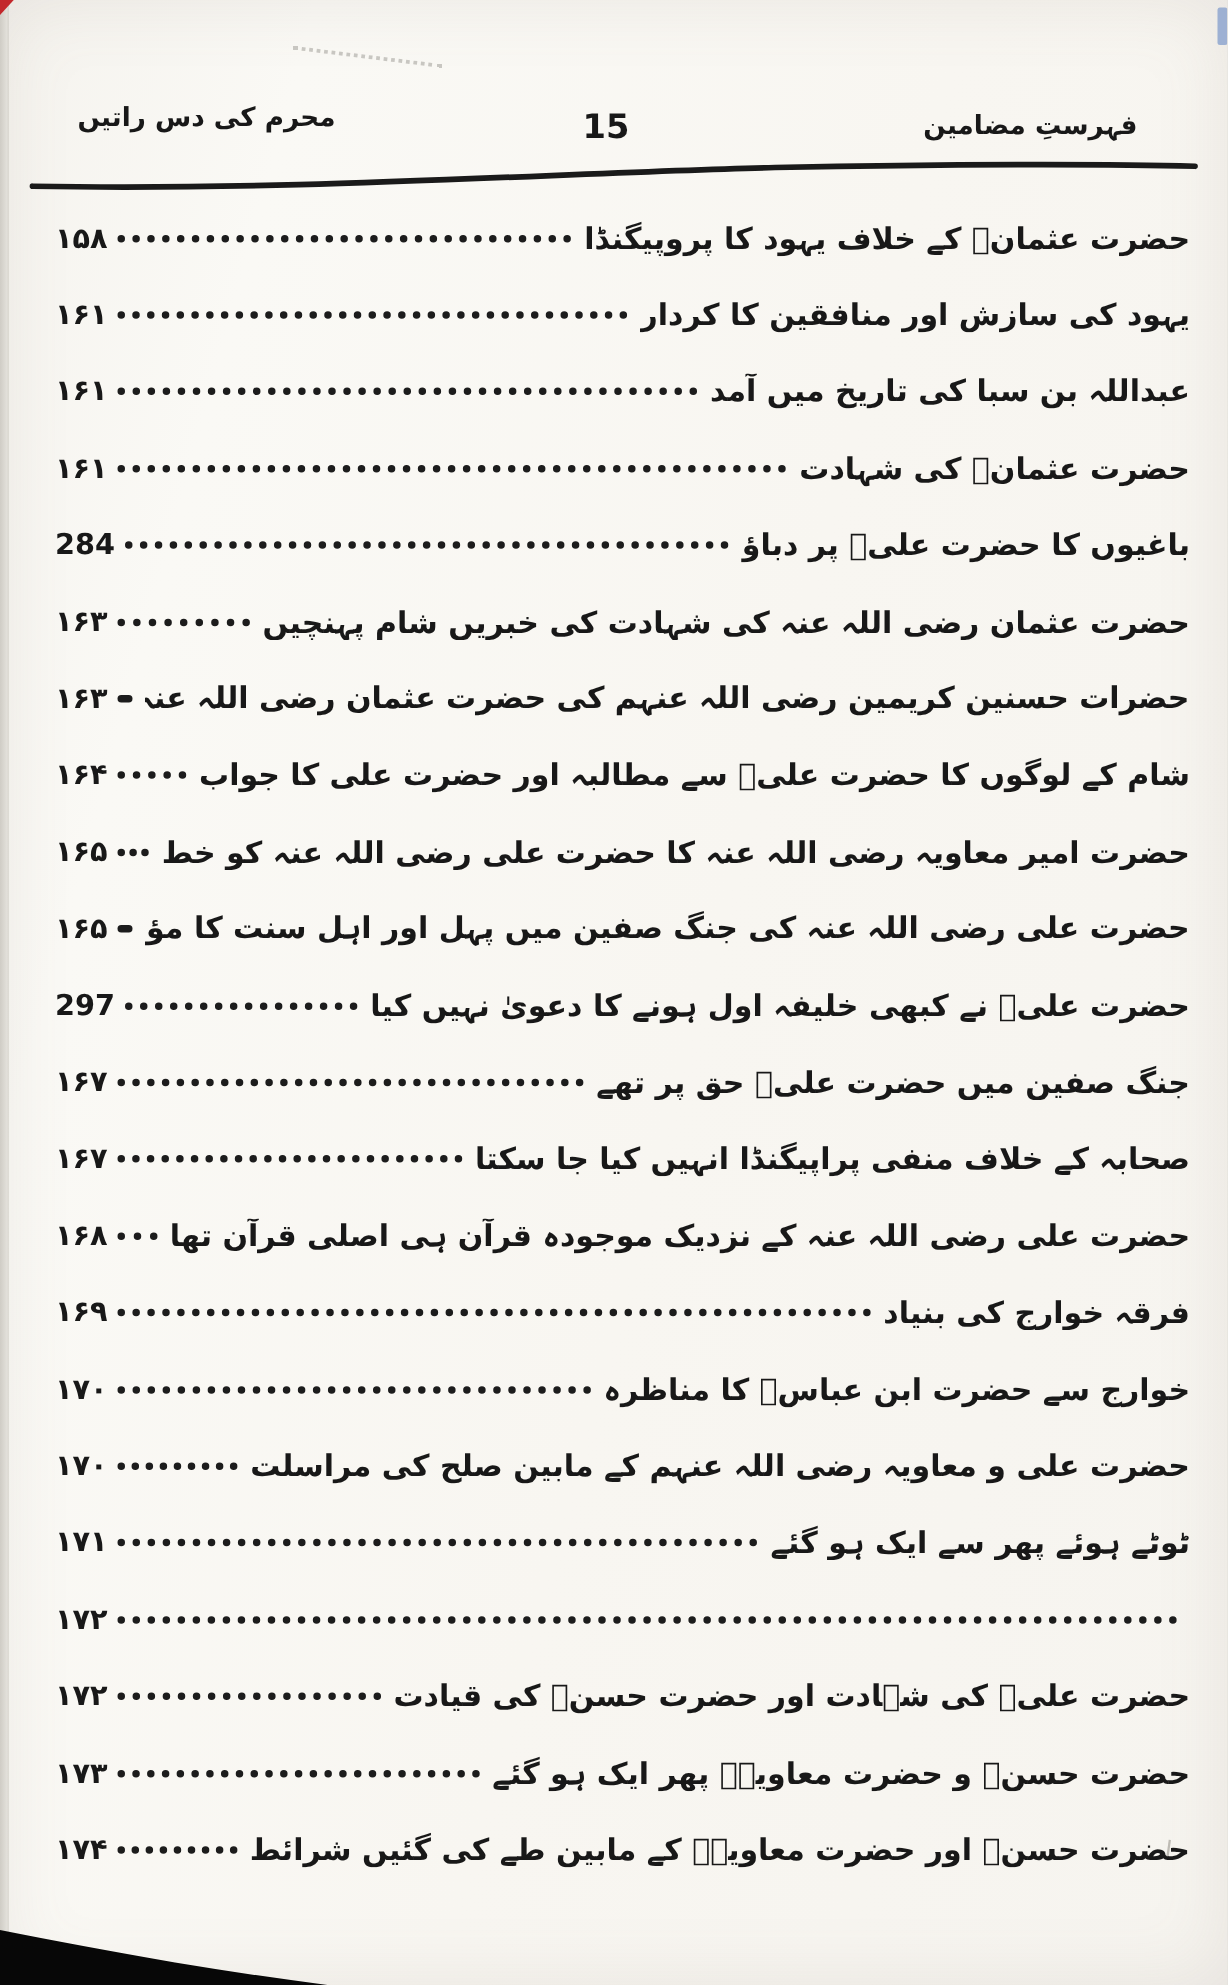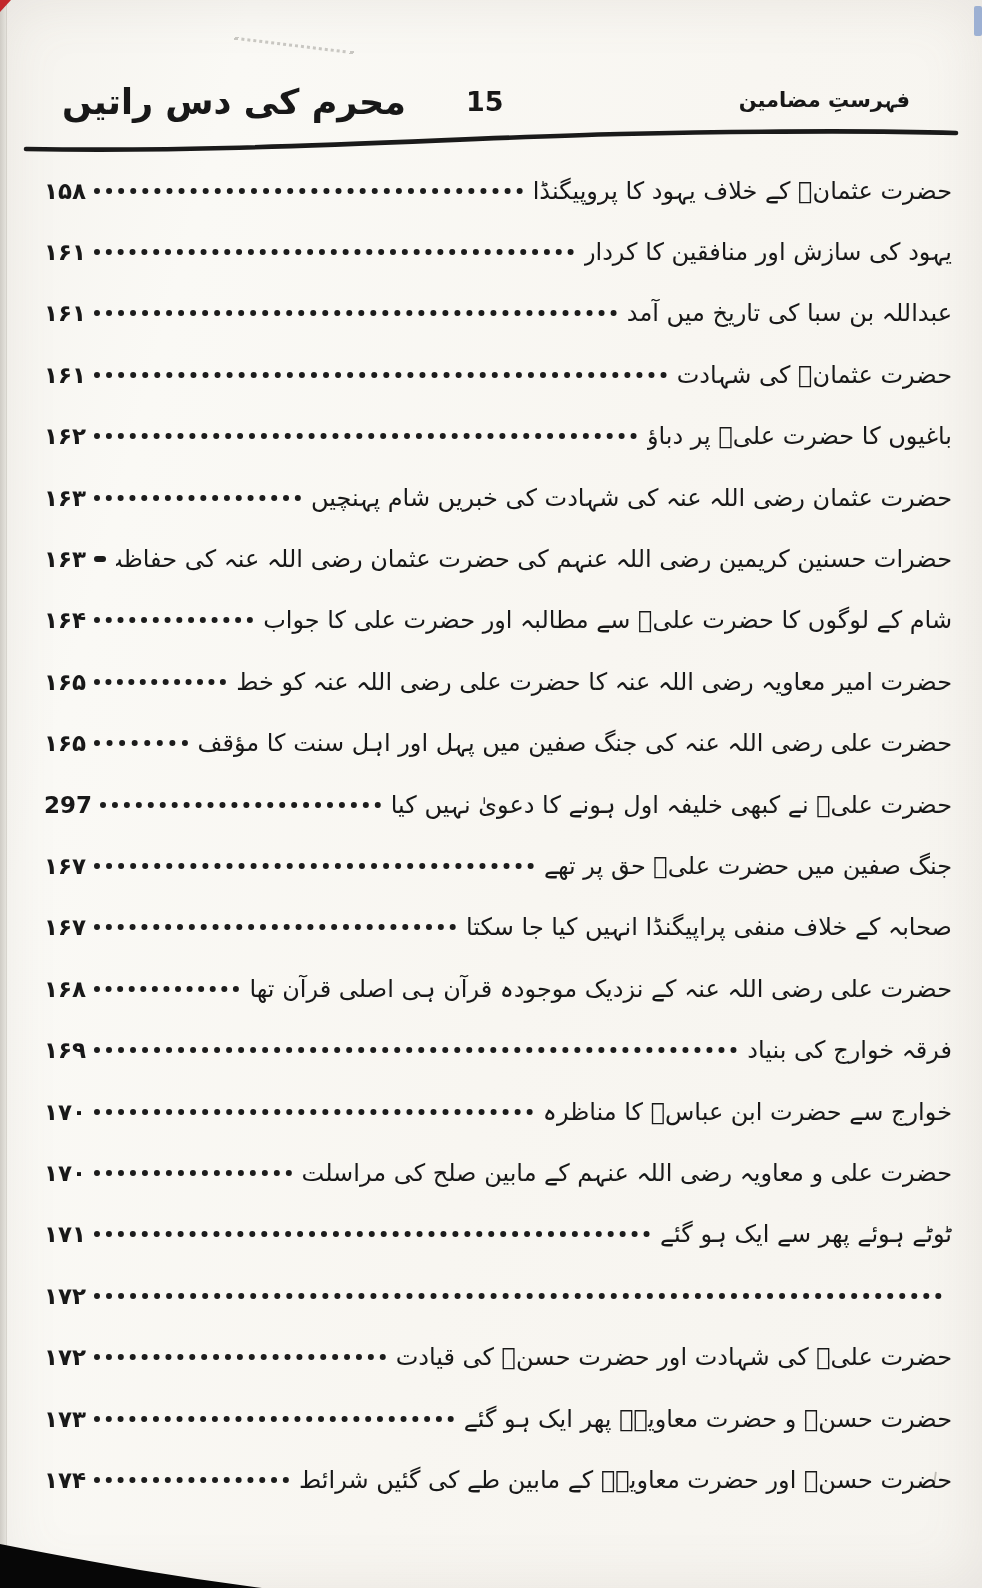--- a/index.html
+++ b/index.html
@@ -23,27 +23,27 @@
     background:#8ea6cf;border-radius:2px;opacity:.85;}
   .ghost-line{position:absolute;left:234px;top:44px;width:120px;height:0;
     border-top:3px dotted #8f8c86;opacity:.45;transform:rotate(7deg);}
   .stray-mark-br{position:absolute;right:44px;bottom:96px;color:#9a968e;
     font-size:20px;opacity:.6;transform:rotate(8deg);}
   .corner-shadow{position:absolute;left:0;bottom:0;}
   
   .header{position:absolute;top:0;left:0;right:0;height:160px;}
   .hdr-right{position:absolute;right:72px;top:88px;font-size:21px;font-weight:bold;}
   .hdr-center{position:absolute;left:466px;top:86px;font-size:27px;font-weight:bold;}
-  .hdr-left{position:absolute;left:62px;top:82px;font-size:35px;font-weight:bold;}
+  .hdr-left{position:absolute;left:62px;top:82px;font-size:21px;font-weight:bold;}
   .header-rule{position:absolute;left:20px;top:120px;}
   
   .toc{position:absolute;top:160px;right:0;left:0;}
   .toc-row{display:flex;direction:rtl;align-items:center;
     height:61.4px;padding:0 30px 0 44px;}
-  .toc-title{font-size:24px;font-weight:normal;white-space:nowrap;
+  .toc-title{font-size:24px;font-weight:bold;white-space:nowrap;
     flex-shrink:1;min-width:0;overflow:hidden;letter-spacing:-.3px;}
   .toc-leader{flex:1 1 auto;min-width:12px;height:8px;margin:0 10px 0 8px;
     border-bottom:6px dotted #1c1c1c;transform:translateY(-4px);}
   .toc-page{font-size:23px;font-weight:bold;white-space:nowrap;}
 </style>
 </head>
 <body>
 
 <div class="page">
 
@@ -84,21 +84,21 @@
 
     <div class="toc-row">
       <span class="toc-title">حضرت عثمانؓ کی شہادت</span>
       <span class="toc-leader"></span>
       <span class="toc-page">۱۶۱</span>
     </div>
 
     <div class="toc-row">
       <span class="toc-title">باغیوں کا حضرت علیؓ پر دباؤ</span>
       <span class="toc-leader"></span>
-      <span class="toc-page">۱۶۲</span>
+      <span class="toc-page">284</span>
     </div>
 
     <div class="toc-row">
       <span class="toc-title">حضرت عثمان رضی اللہ عنہ کی شہادت کی خبریں شام پہنچیں</span>
       <span class="toc-leader"></span>
       <span class="toc-page">۱۶۳</span>
     </div>
 
     <div class="toc-row">
       <span class="toc-title">حضرات حسنین کریمین رضی اللہ عنہم کی حضرت عثمان رضی اللہ عنہ کی حفاظت پر تقرری</span>

